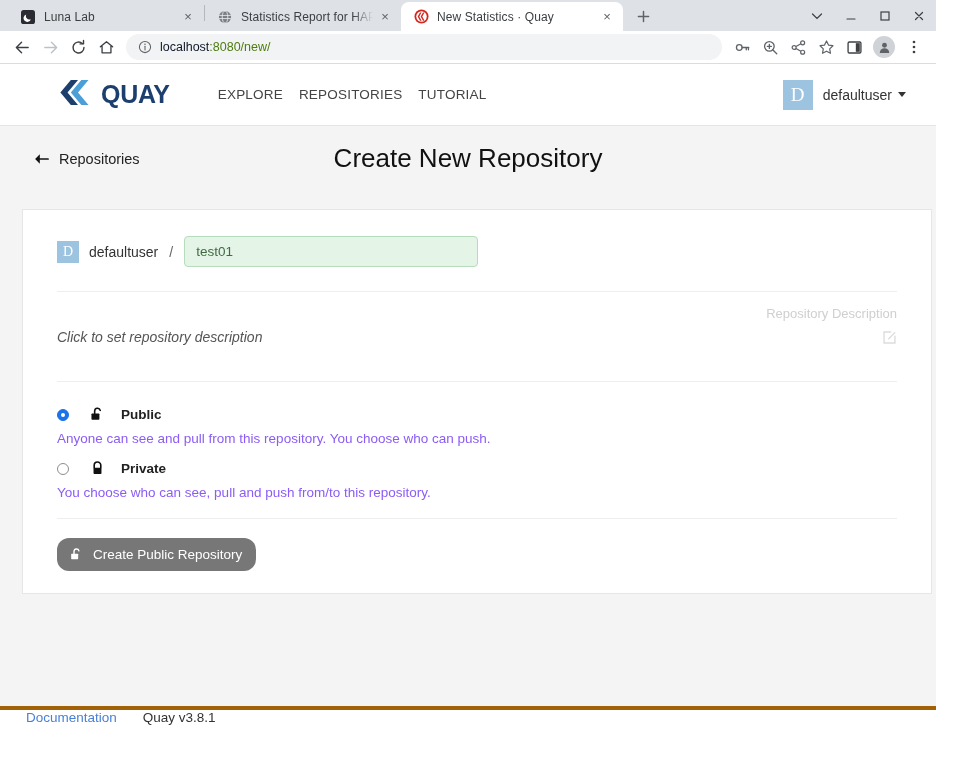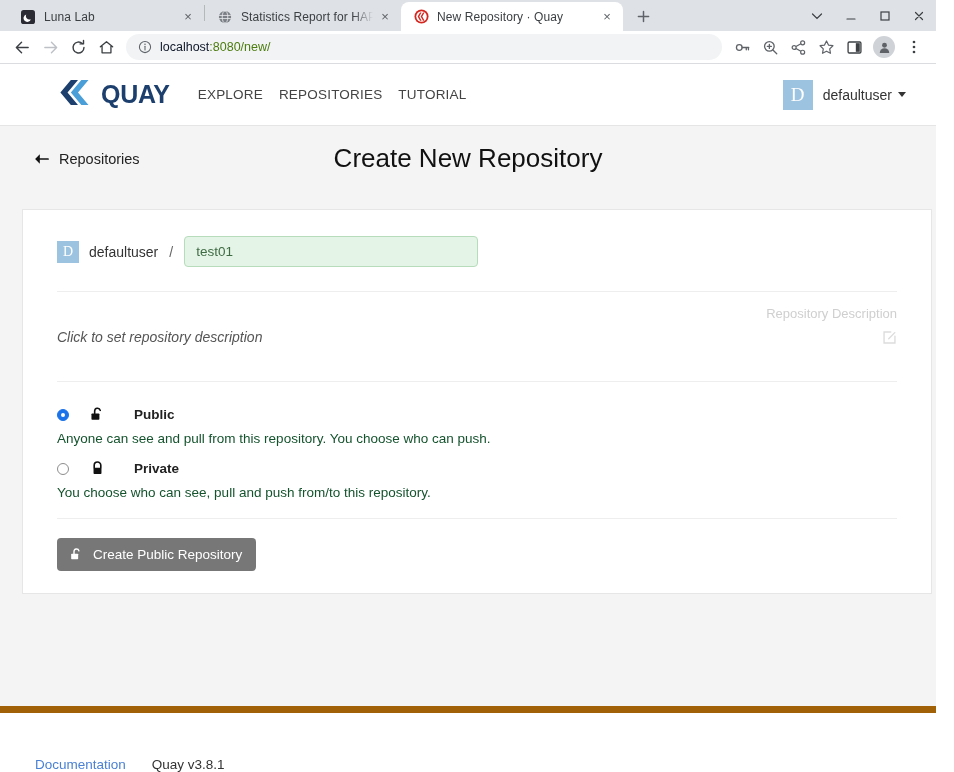--- a/index.html
+++ b/index.html
@@ -138,21 +138,21 @@
   }
   .logo { display: flex; align-items: center; flex: 0 0 auto; }
   .logo-text {
     font-size: 25px;
     font-weight: bold;
     color: #1c3f6e;
     letter-spacing: -0.3px;
     margin-left: 3px;
     font-family: "Liberation Sans", sans-serif;
   }
-  .nav-links { display: flex; align-items: flex-end; margin-left: 28px; gap: 16px; }
+  .nav-links { display: flex; align-items: flex-end; margin-left: 48px; gap: 16px; }
   .nav-link {
     font-size: 13.5px;
     color: #444444;
     letter-spacing: 0.2px;
   }
   .nav-right { margin-left: auto; display: flex; align-items: center; }
   .nav-avatar {
     width: 30px; height: 30px;
     background: #9cc3e0;
     display: flex; align-items: center; justify-content: center;
@@ -279,53 +279,53 @@
   .radio.checked::after {
     content: "";
     position: absolute;
     left: 3px; top: 3px;
     width: 4px; height: 4px;
     border-radius: 50%;
     background: #ffffff;
   }
   .vis-lock { margin-left: 20px; display: flex; align-items: center; flex: 0 0 auto; }
   .vis-label {
-    margin-left: 28px;
+    margin-left: 15px;
     font-size: 13.5px;
     font-weight: bold;
     color: #222222;
   }
   .vis-desc {
     font-size: 13.5px;
-    color: #14532d;
+    color: #8b5cf6;
     margin-top: 8px;
   }
 
   .row-submit { padding: 19px 0 22px 0; }
   .create-btn {
     display: inline-flex;
     align-items: flex-start;
     background: #777777;
     border: none;
-    border-radius: 4px;
+    border-radius: 12px;
     color: #ffffff;
     font-size: 13.5px;
     padding: 9px 14px 9px 12px;
     font-family: "Liberation Sans", sans-serif;
   }
   .create-btn .btn-ic { margin-right: 9px; display: flex; align-items: center; }
 
   
   .footer {
     background: #ffffff;
-    border-top: 7px solid #a16207;
+    border-top: 4px solid #a16207;
     height: 66px;
     display: flex;
-    align-items: flex-end;
-    padding: 0 35px;
+    align-items: flex-start;
+    padding: 0 26px;
     flex: 0 0 66px;
   }
   .footer-link { font-size: 13.5px; color: #4a81d4; }
   .footer-ver { font-size: 13.5px; color: #333333; margin-left: 26px; }
 </style>
 </head>
 <body>
 
 <div class="browser">
 
@@ -358,21 +358,21 @@
 
     <div class="tab active">
       <span class="tab-fav">
         <svg width="15" height="15" viewBox="0 0 16 16">
           <circle cx="8" cy="8" r="7.5" fill="#d4271f"></circle>
           <circle cx="8" cy="8" r="5.6" fill="#ffffff"></circle>
           <path d="M6.4 3.6 3.9 8l2.5 4.4h1.7L5.6 8l2.5-4.4z" fill="#d4271f"></path>
           <path d="M9.6 3.6 7.1 8l2.5 4.4h1.7L8.8 8l2.5-4.4z" fill="#d4271f"></path>
         </svg>
       </span>
-      <span class="tab-title">New Repository · Quay</span>
+      <span class="tab-title">New Statistics · Quay</span>
       <span class="tab-close">×</span>
     </div>
 
     <div class="newtab">
       <svg width="13" height="13" viewBox="0 0 14 14">
         <path d="M7 1.5v11M1.5 7h11" stroke="#5f6368" stroke-width="1.6" stroke-linecap="round"></path>
       </svg>
     </div>
 
     <div class="winbtns">

